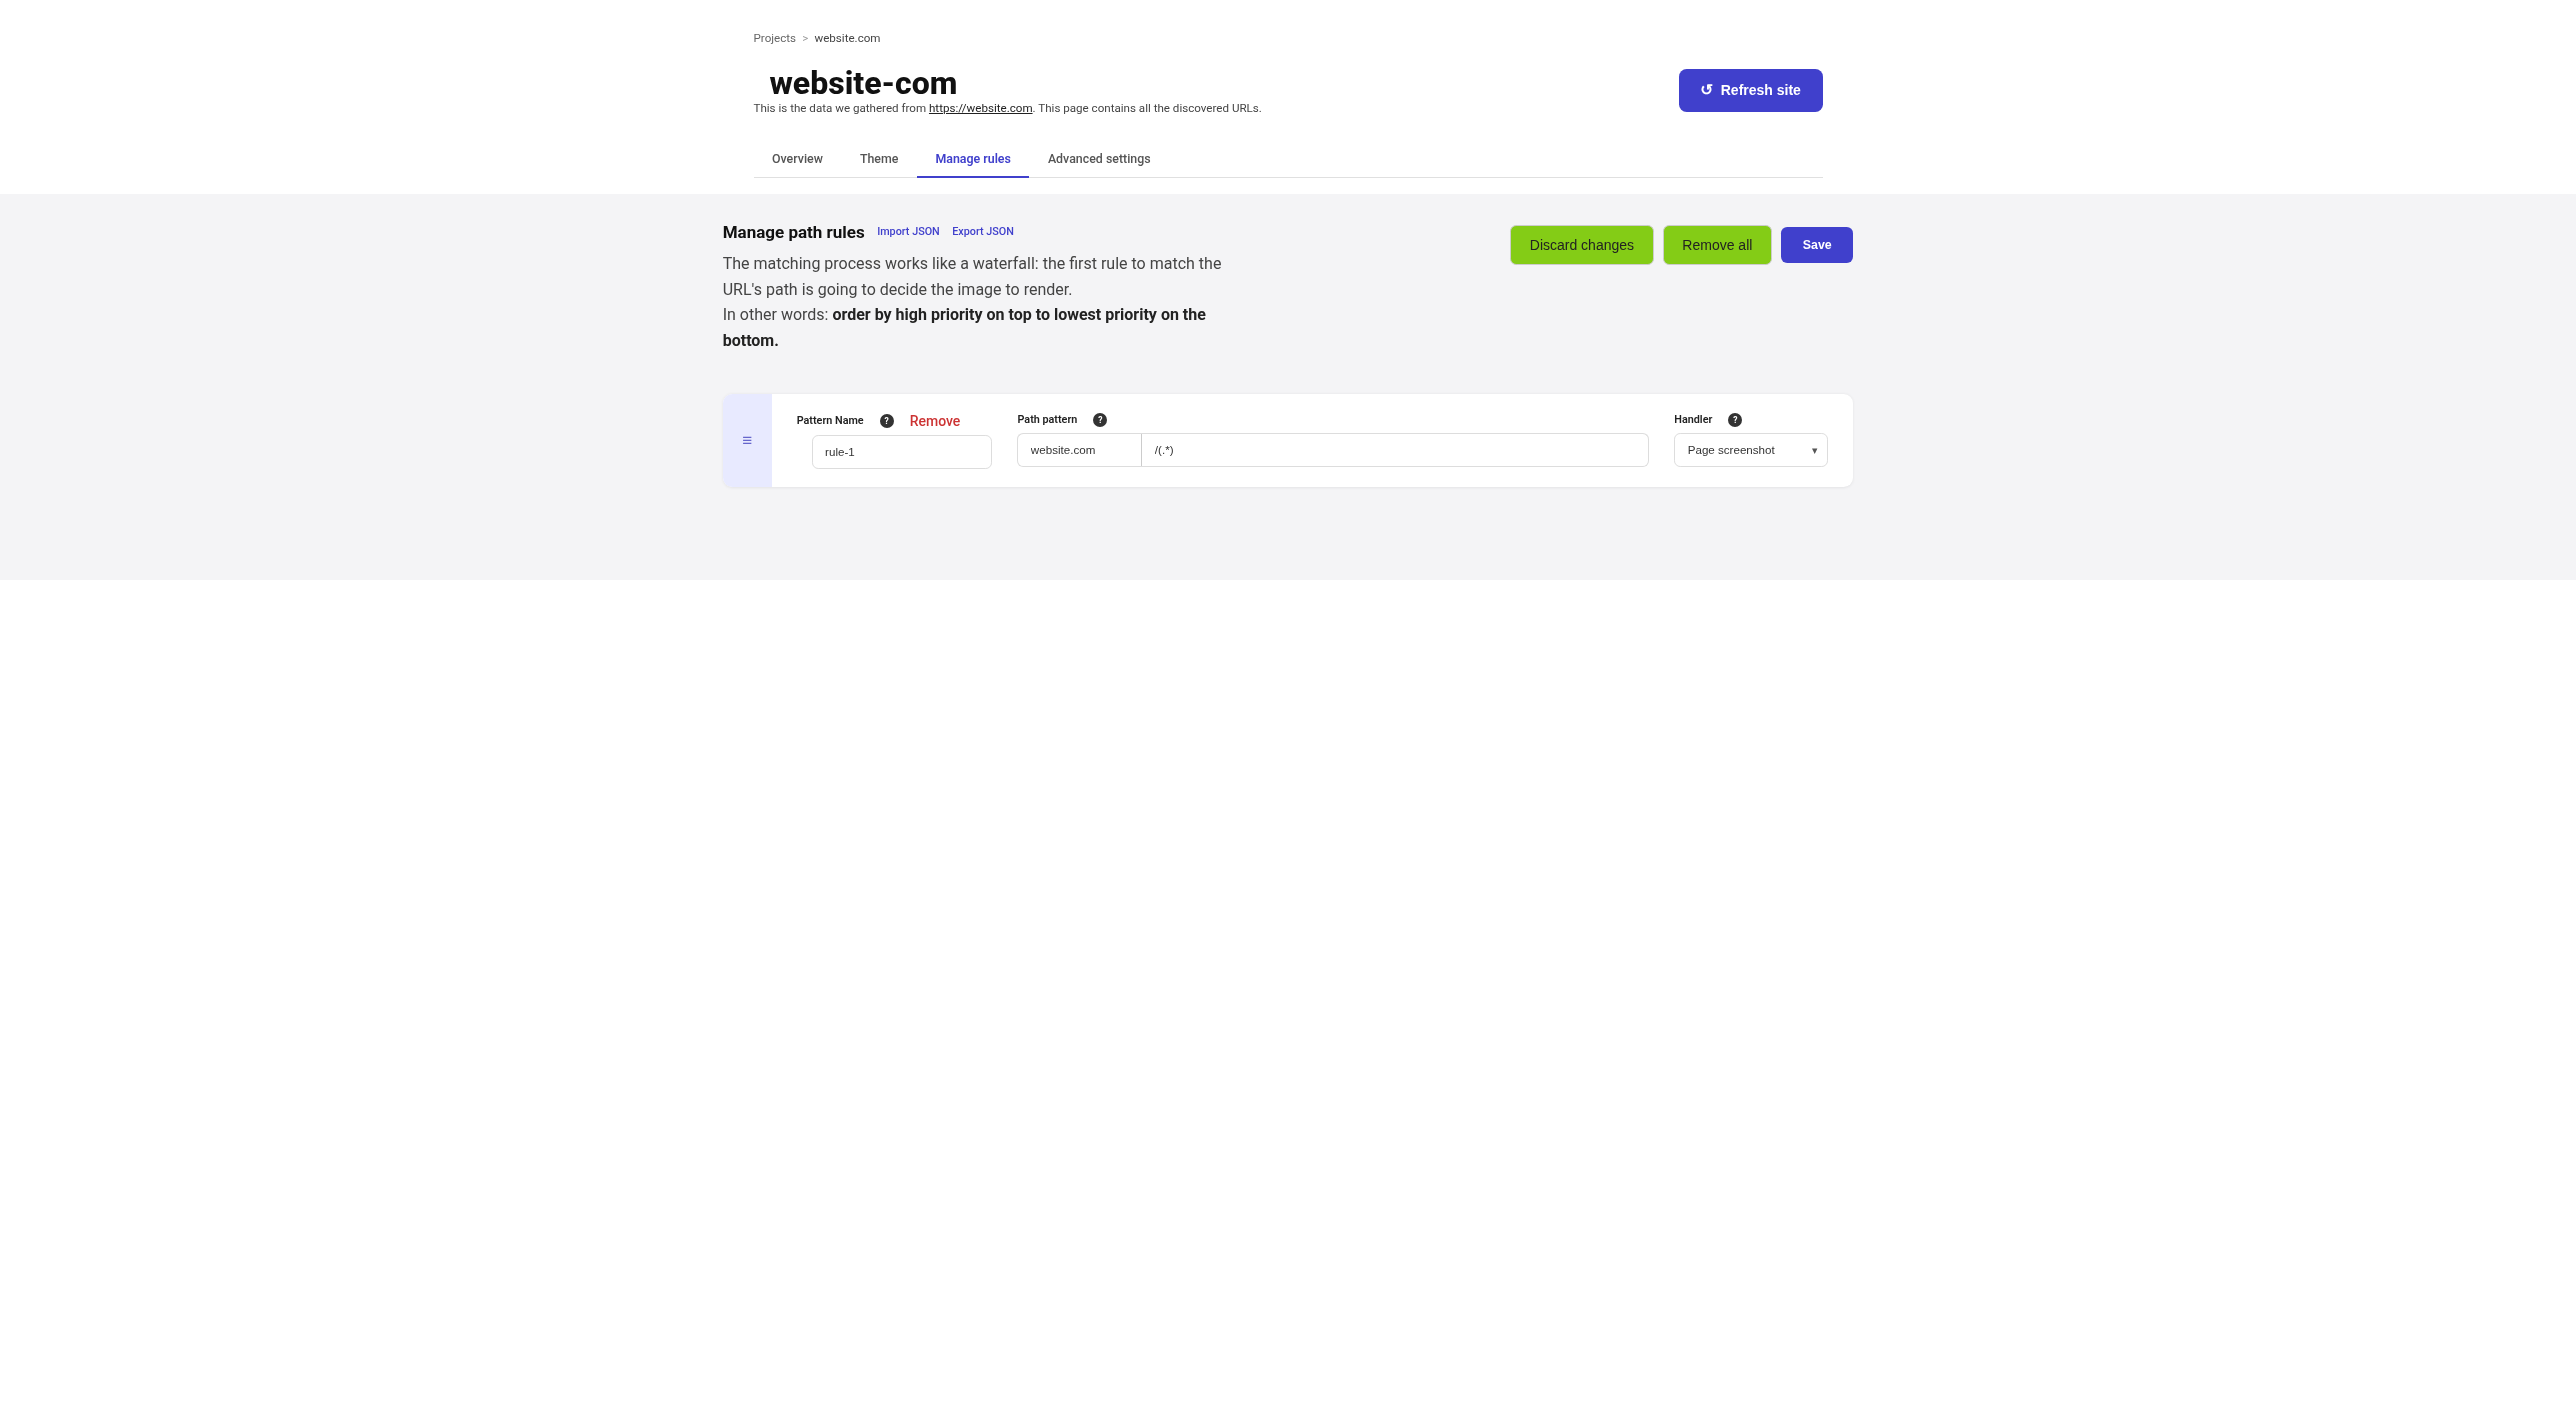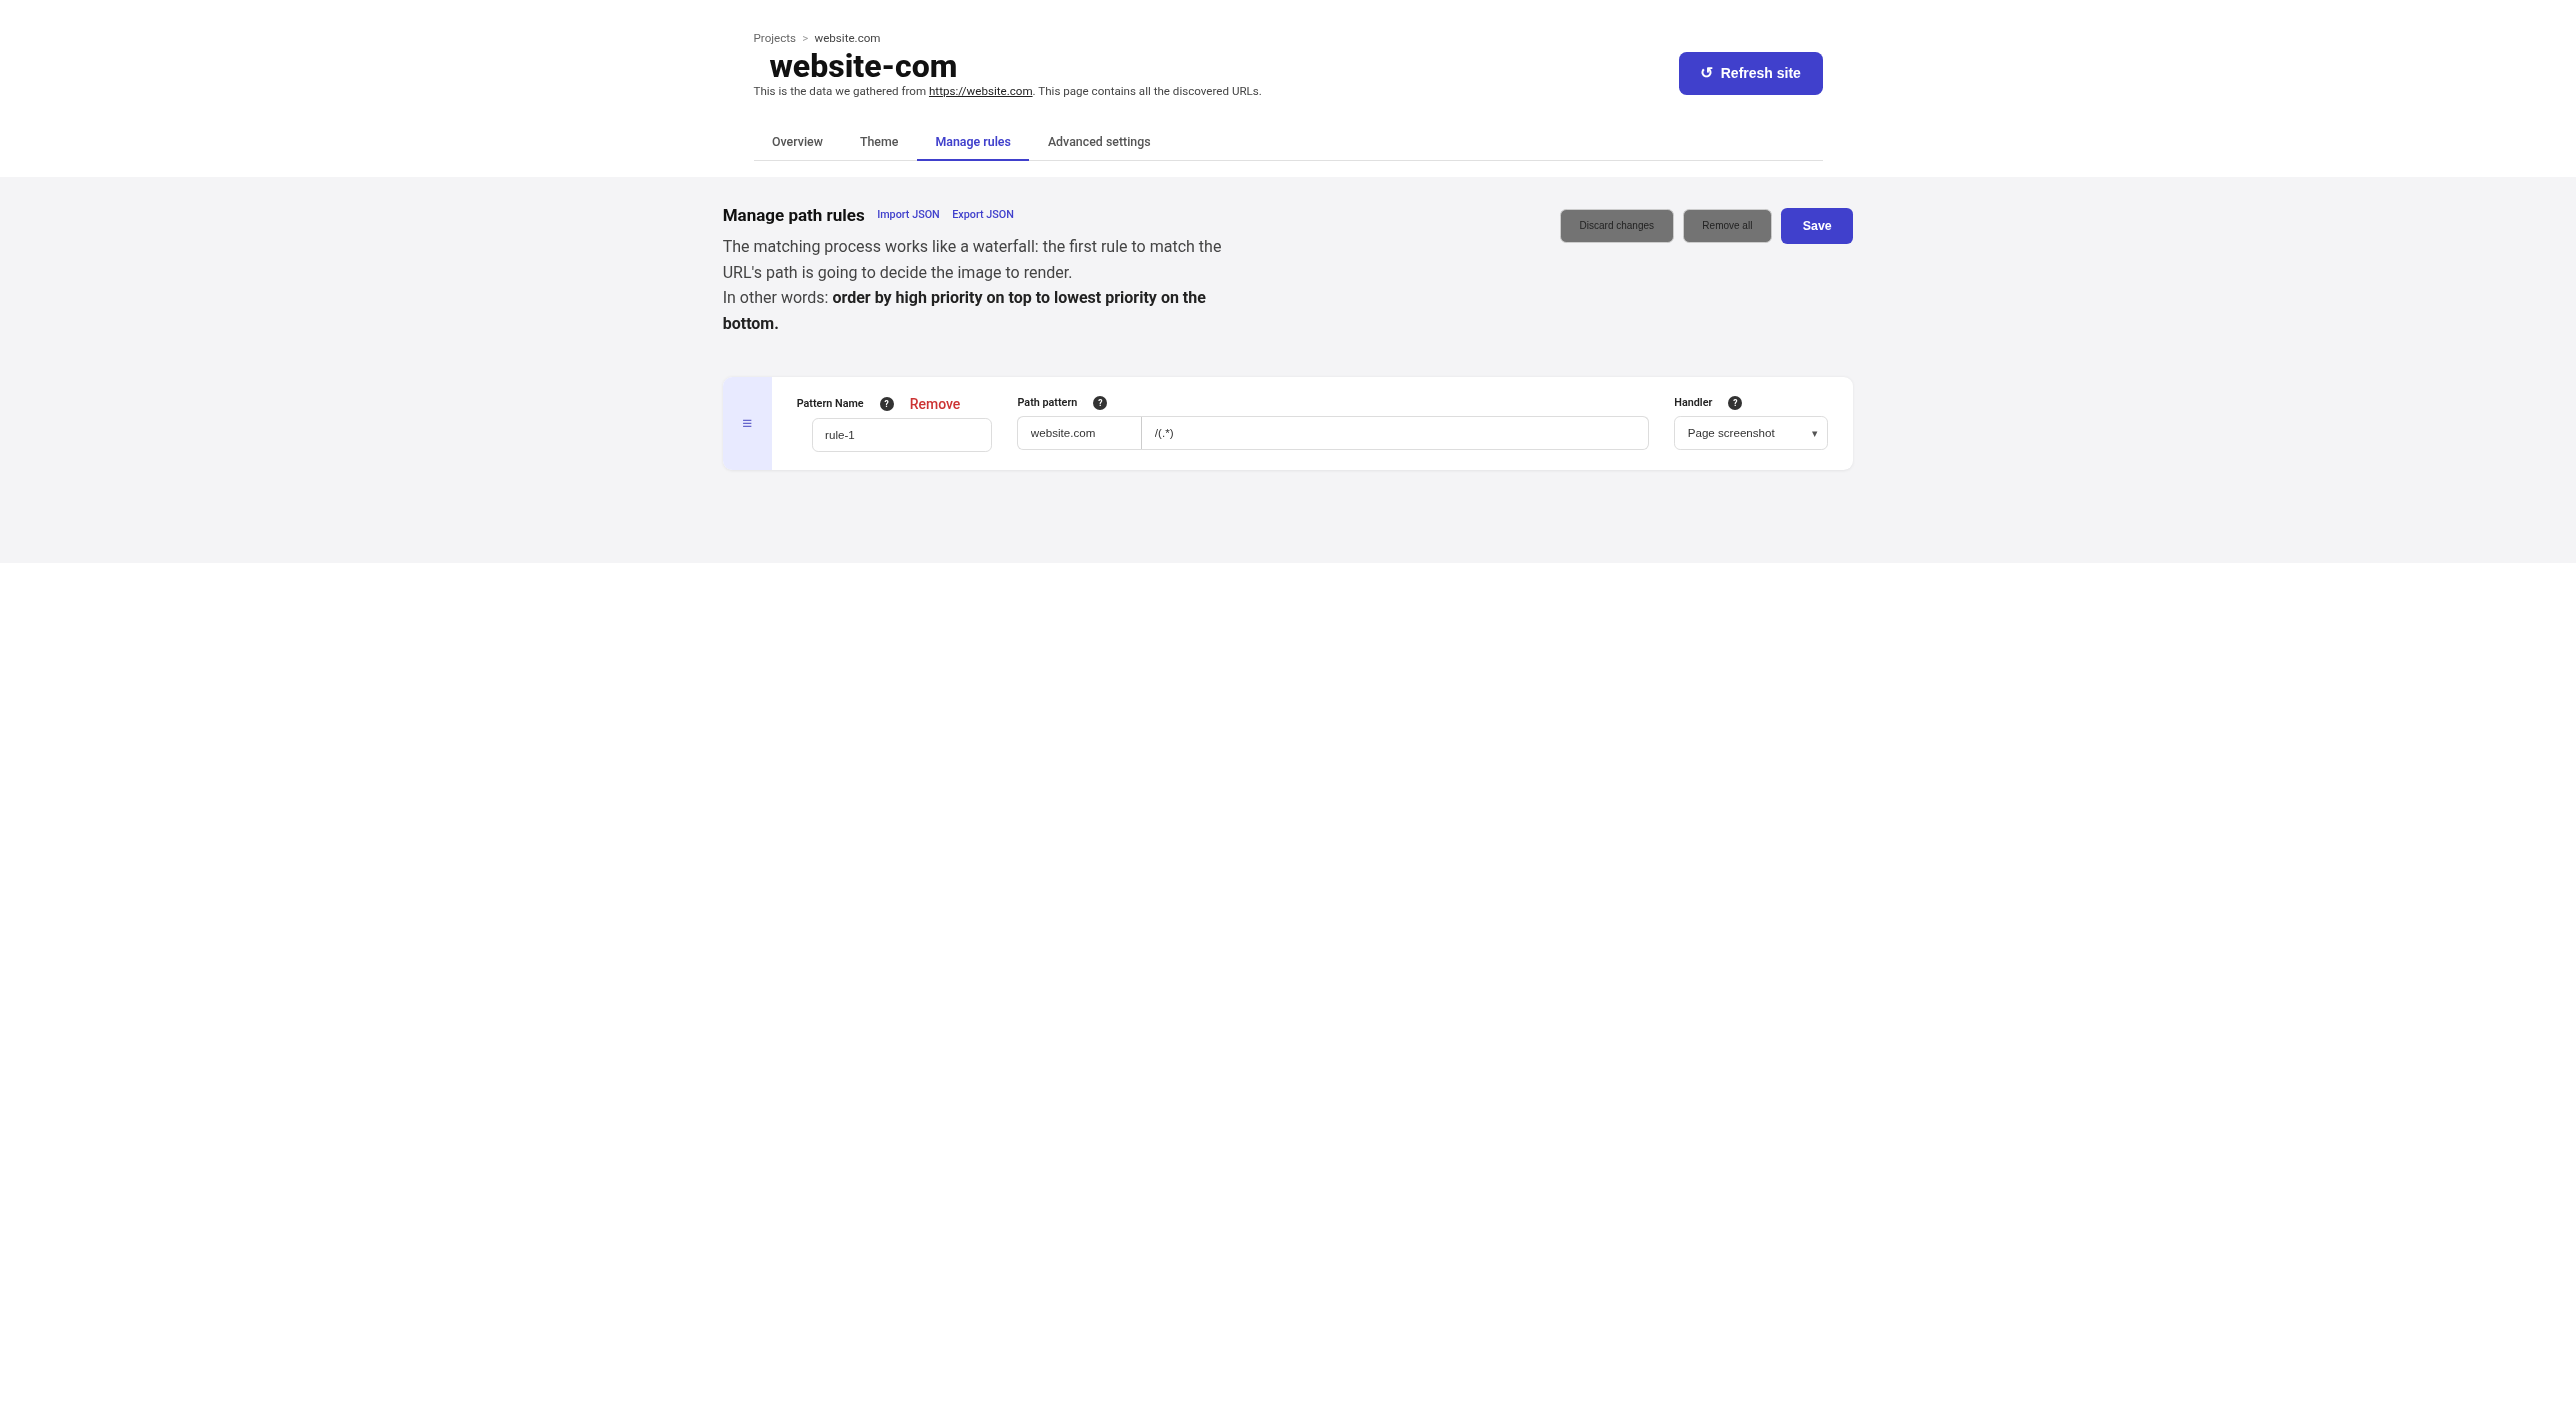--- a/index.html
+++ b/index.html
@@ -13,21 +13,21 @@
       max-width: 1143px;
       margin: 0 auto;
       padding: 31px 37px 0;
     }
     .breadcrumb {
       display: flex;
       align-items: center;
       gap: 6.2px;
       color: #666;
       font-size: 11.6px;
-      margin-bottom: 4px;
+      margin-bottom: 21px;
     }
     .breadcrumb-sep {
       color: #999;
     }
     .breadcrumb-link {
       color: #666;
       text-decoration: none;
     }
     .breadcrumb-current {
       color: #444;
@@ -140,26 +140,26 @@
     .rules-desc-col {
       max-width: 525px;
     }
     .rules-btns-col {
       display: flex;
       align-items: center;
       gap: 9.3px;
       margin-top: 3.1px;
     }
     .btn-outline {
-      background: #737373;
+      background: #84cc16;
       color: #222;
       border: 1.2px solid #ccc;
       border-radius: 6.2px;
       padding: 10.8px 18.5px;
-      font-size: 10px;
+      font-size: 14px;
       font-weight: 500;
       cursor: pointer;
     }
     .btn-primary {
       background: #4040cc;
       color: #fff;
       border: none;
       border-radius: 6.2px;
       padding: 10.8px 21.6px;
       font-size: 12.4px;

